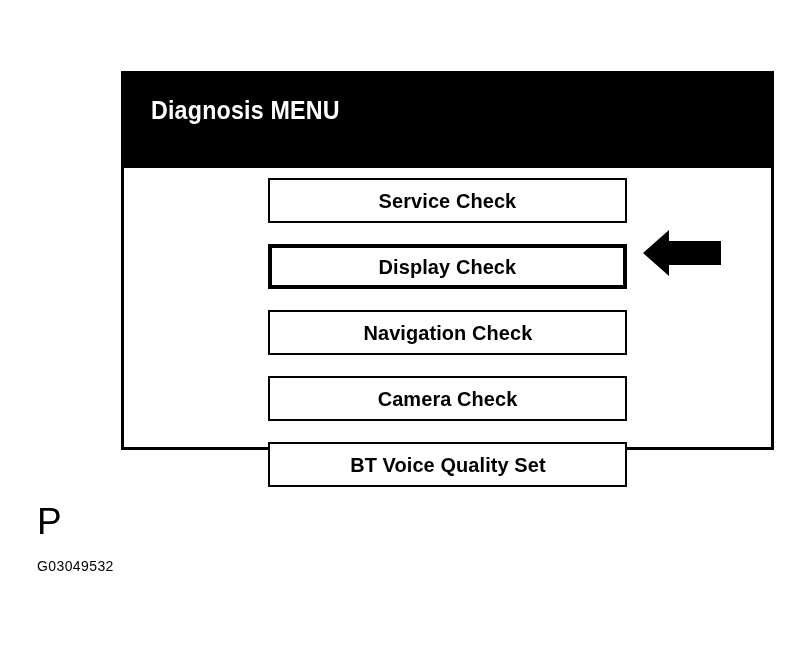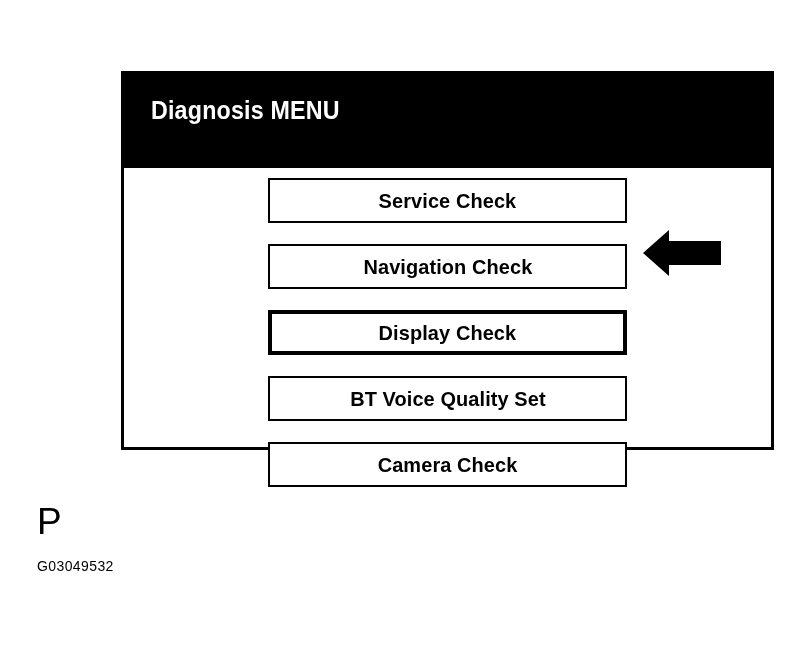--- a/index.html
+++ b/index.html
@@ -144,34 +144,34 @@
     <div id="hu-title">Diagnosis MENU</div>
   </div>
 
   <div id="hu-body">
     <div id="menu-list">
 
       <div class="menu-button">
         <span class="menu-button-label">Service Check</span>
       </div>
 
-      <div class="menu-button">
-        <span class="menu-button-label">Navigation Check</span>
-      </div>
-
       <div class="menu-button selected">
         <span class="menu-button-label">Display Check</span>
       </div>
 
       <div class="menu-button">
-        <span class="menu-button-label">BT Voice Quality Set</span>
+        <span class="menu-button-label">Navigation Check</span>
       </div>
 
       <div class="menu-button">
         <span class="menu-button-label">Camera Check</span>
+      </div>
+
+      <div class="menu-button">
+        <span class="menu-button-label">BT Voice Quality Set</span>
       </div>
 
     </div>
   </div>
 </div>
 
 <div id="callout-arrow">
   <svg viewBox="0 0 78 46" xmlns="http://www.w3.org/2000/svg" aria-hidden="true">
     <polygon points="0,23 26,0 26,11 78,11 78,35 26,35 26,46" fill="#000000"></polygon>
   </svg>

